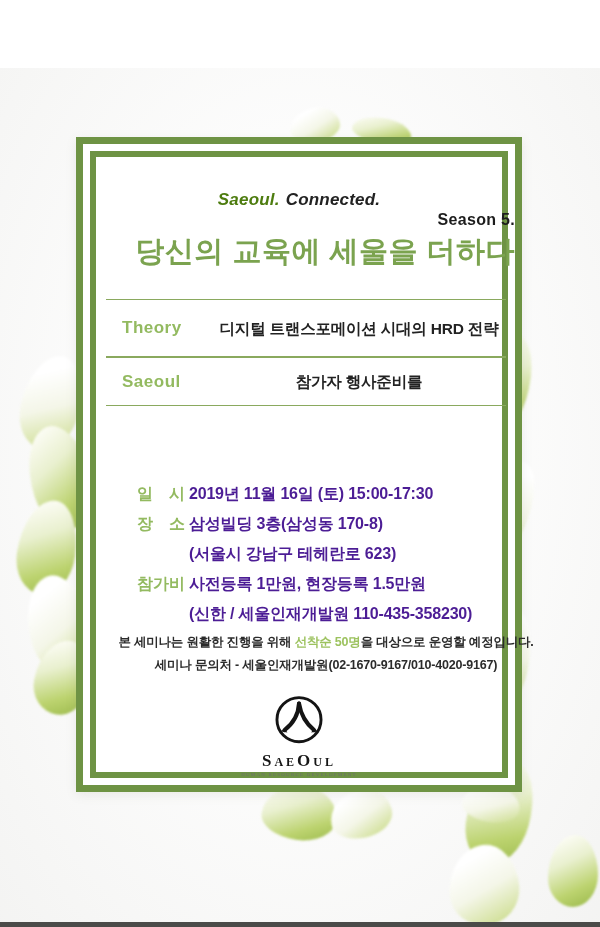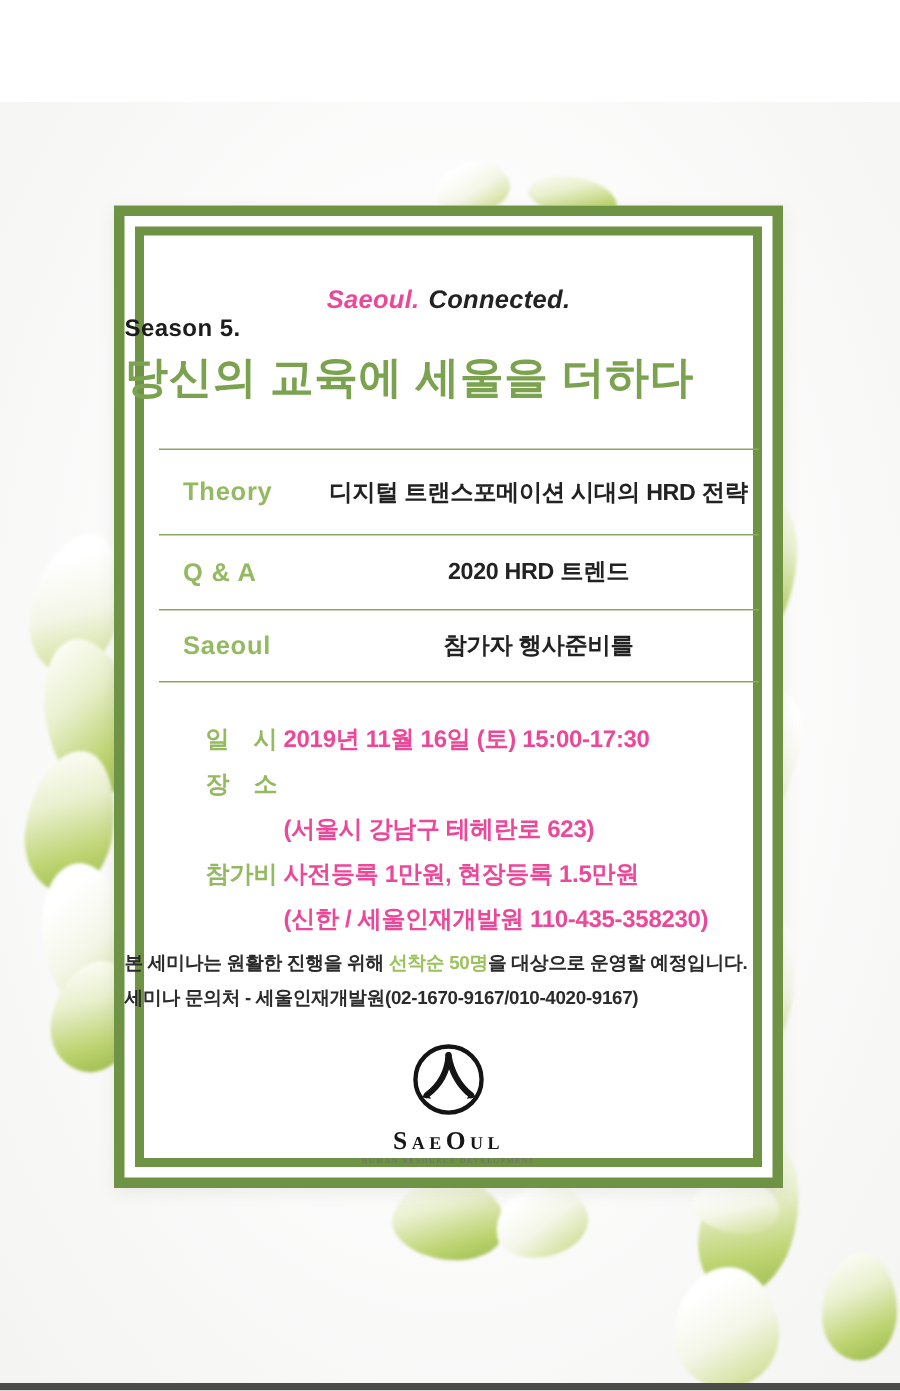--- a/index.html
+++ b/index.html
@@ -25,43 +25,43 @@
   
   .card{
     position:absolute;left:76px;top:137px;width:446px;height:655px;box-sizing:border-box;
     background:#ffffff;border:7px solid #6e9344;z-index:2;
     box-shadow:0 3px 10px rgba(120,120,110,.12);
   }
   .card-inner{position:absolute;inset:7px;border:6px solid #6e9344;}
   
   .brand-line{position:absolute;left:0;top:46px;width:100%;text-align:center;
     font-size:17px;font-weight:bold;font-style:italic;letter-spacing:.2px;color:#222;}
-  .brand-script{color:#ec4899;margin-right:6px;}
-  .season{position:absolute;left:0;top:67px;width:100%;text-align:left;
+  .brand-script{color:#4d7c0f;margin-right:6px;}
+  .season{position:absolute;left:0;top:67px;width:100%;text-align:right;
     font-size:16px;font-weight:800;color:#1c1c1c;letter-spacing:.3px;}
-  .title{position:absolute;left:0;top:88px;width:100%;text-align:left;
+  .title{position:absolute;left:0;top:88px;width:100%;text-align:right;
     font-size:29px;font-weight:800;color:#7ba34f;letter-spacing:.5px;white-space:nowrap;}
   
   .ptable{position:absolute;left:23px;top:155px;width:400px;}
   .pline{height:0;border-top:1.5px solid #8aa95e;}
   .prow{display:flex;align-items:center;}
   .prow.r1{height:56px;}
   .prow.r2{height:49px;}
   .prow.r3{height:47px;}
   .plabel{width:106px;padding-left:16px;box-sizing:border-box;
     font-size:17px;font-weight:800;color:#93ba60;letter-spacing:.5px;}
   .pcontent{flex:1;font-size:15.5px;font-weight:800;color:#222;line-height:21px;letter-spacing:-.2px;text-align:center;}
   
   .details{position:absolute;left:54px;top:339px;width:370px;}
   .drow{display:flex;margin-bottom:8.5px;line-height:21.5px;}
   .dlabel{width:52px;flex:0 0 52px;font-size:16px;font-weight:800;color:#93ba60;white-space:pre;}
-  .dvalue{font-size:16px;font-weight:800;color:#ec4899;letter-spacing:-.2px;white-space:nowrap;}
+  .dvalue{font-size:16px;font-weight:800;color:#4c1d95;letter-spacing:-.2px;white-space:nowrap;}
   
-  .notes{position:absolute;left:0;top:487px;width:100%;text-align:left;
-    font-size:12.5px;font-weight:800;color:#2b2b2b;line-height:23px;letter-spacing:-.2px;}
+  .notes{position:absolute;left:0;top:487px;width:100%;text-align:center;
+    font-size:12.5px;font-weight:800;color:#2b2b2b;line-height:23px;letter-spacing:-.2px;padding-left:27px;}
   .hl{color:#9cc25e;}
   
   .logo{position:absolute;left:0;top:550px;width:100%;text-align:center;z-index:2;}
   .logo svg{display:block;margin:0 auto;}
   .wordmark{font-family:"Liberation Serif", serif;font-variant-caps:small-caps;
     font-size:17px;font-weight:600;letter-spacing:3px;color:#161616;margin-top:1px;}
   .tagline{font-family:"Liberation Serif", serif;font-size:5px;letter-spacing:1.2px;color:#6d6d6d;margin-top:1px;}
 </style>
 </head>
 <body>
@@ -104,39 +104,36 @@
 
   <div class="ptable">
     <div class="pline"></div>
     <div class="prow r1">
       <div class="plabel">Theory</div>
       <div class="pcontent">
         <div>디지털 트랜스포메이션 시대의 HRD 전략</div>
       </div>
     </div>
     <div class="pline"></div>
-    <div class="prow r2">
-      <div class="plabel">Q &amp; A</div>
-      <div class="pcontent">2020 HRD 트렌드</div>
-    </div>
     <div class="pline"></div>
     <div class="prow r3">
       <div class="plabel">Saeoul</div>
       <div class="pcontent">참가자 행사준비를</div>
     </div>
     <div class="pline"></div>
   </div>
 
   <div class="details">
     <div class="drow">
       <div class="dlabel">일　시</div>
       <div class="dvalue">2019년 11월 16일 (토) 15:00-17:30</div>
     </div>
     <div class="drow">
       <div class="dlabel">장　소</div>
+      <div class="dvalue">삼성빌딩 3층(삼성동 170-8)</div>
     </div>
     <div class="drow">
       <div class="dlabel"></div>
       <div class="dvalue">(서울시 강남구 테헤란로 623)</div>
     </div>
     <div class="drow">
       <div class="dlabel">참가비</div>
       <div class="dvalue">사전등록 1만원, 현장등록 1.5만원</div>
     </div>
     <div class="drow">

